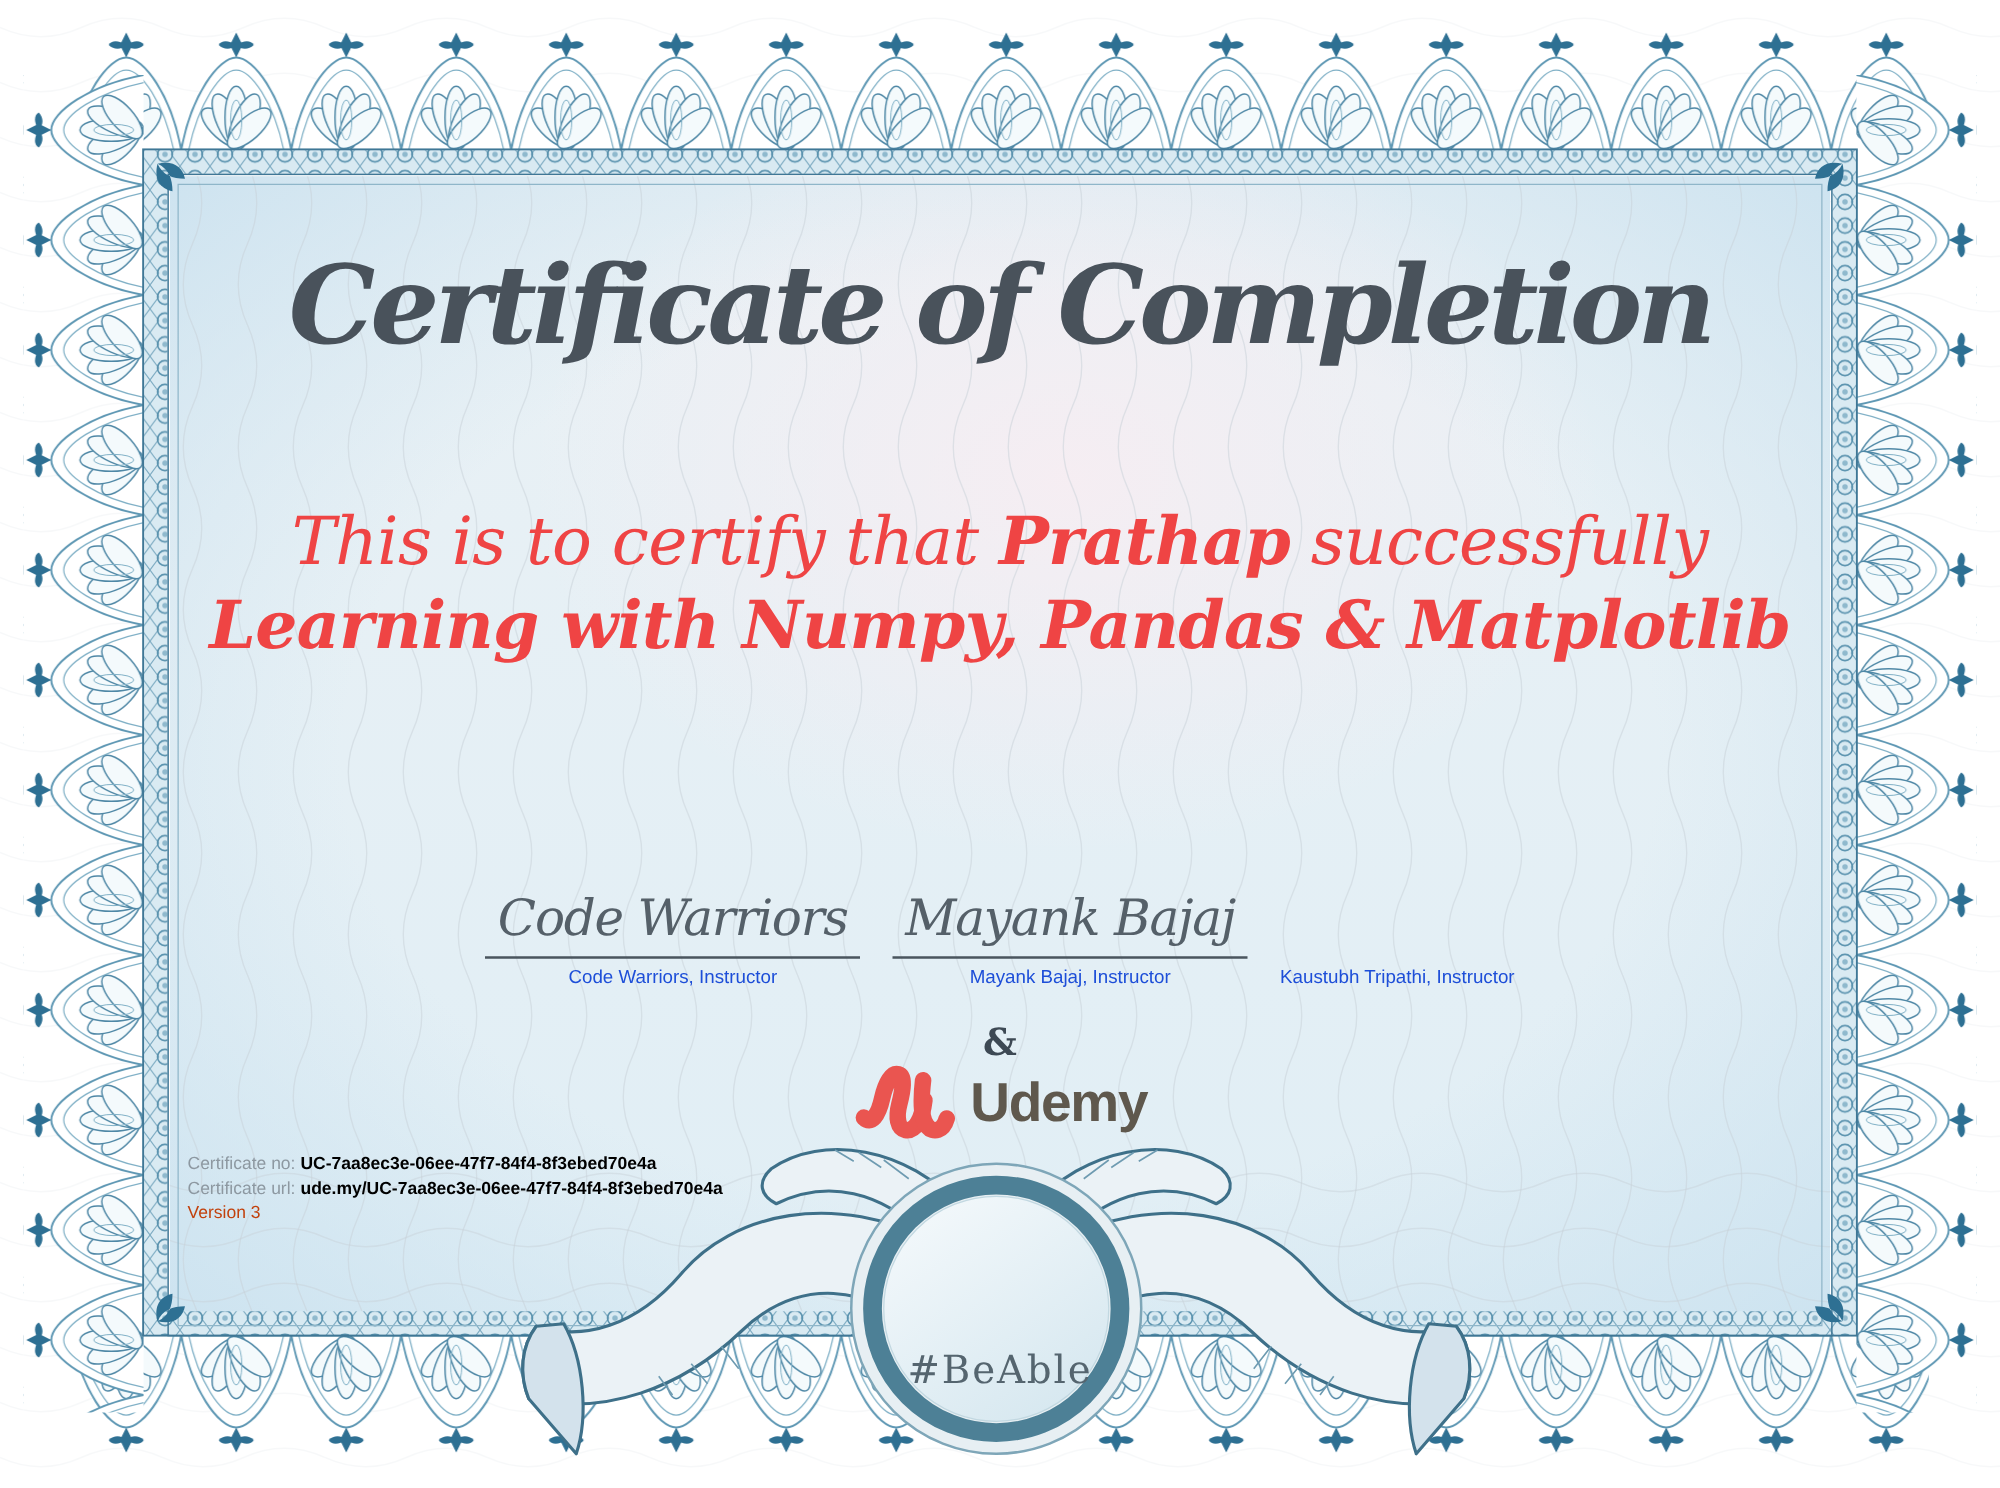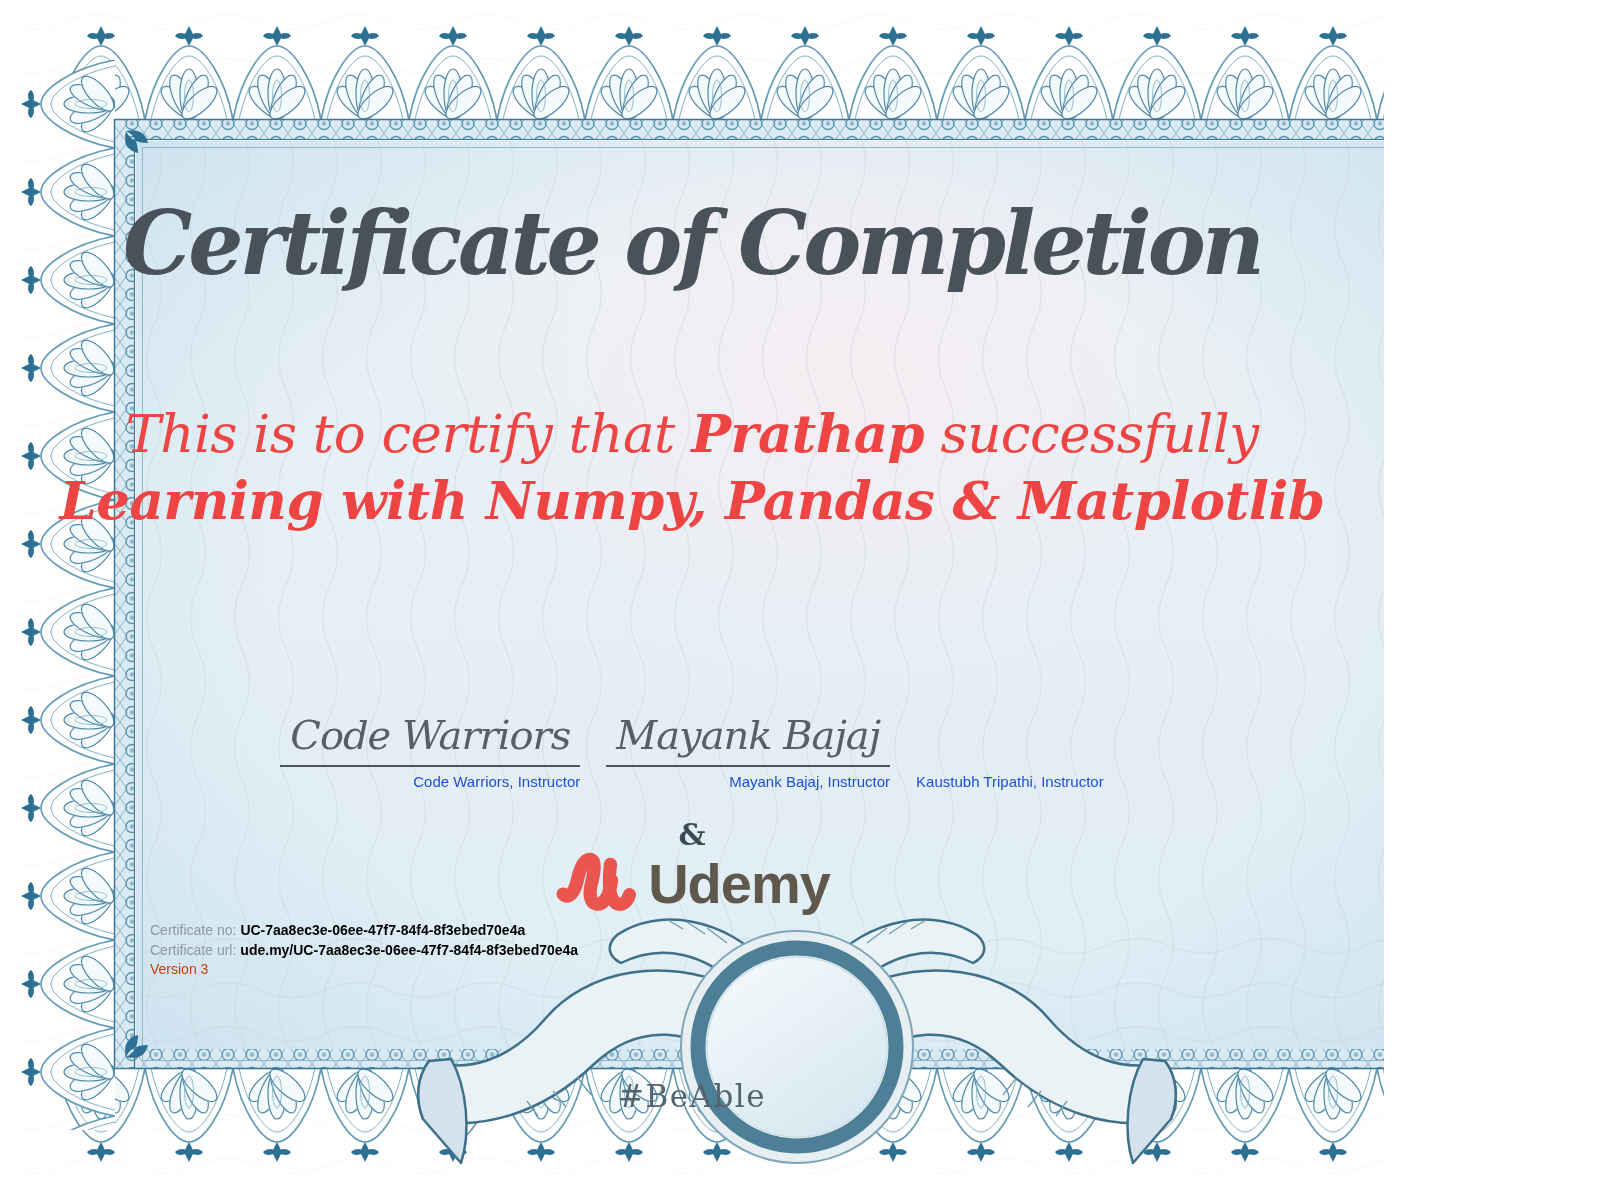--- a/index.html
+++ b/index.html
@@ -1,37 +1,37 @@
 <!DOCTYPE html>
 <html><head>
 <meta charset="utf-8">
 <style>
   html,body{margin:0;padding:0;background:#ffffff;}
-  .cert{position:relative;width:1384px;height:1190px;background:#ffffff;overflow:hidden;
+  .cert{position:relative;width:1600px;height:1190px;background:#ffffff;overflow:hidden;
         font-family:"DejaVu Serif",serif;}
   .decor{position:absolute;left:0;top:0;}
   .layer{position:absolute;left:0;width:100%;text-align:center;}
 
   .title{top:200px;font-size:87px;font-weight:bold;font-style:italic;color:#49525b;
          letter-spacing:-4px;line-height:1;}
 
   .body-text{top:400px;font-size:53px;font-style:italic;color:#ef4444;letter-spacing:-0.5px;}
   .body-line{line-height:66px;}
   .b{font-weight:bold;}
 
   .sigs{top:710px;display:flex;justify-content:center;align-items:flex-end;gap:26px;}
-  .sig{text-align:right;}
+  .sig{text-align:center;}
   .sig-name{font-size:40px;font-style:italic;color:#556069;letter-spacing:-1px;
             line-height:50px;padding:0 10px 5px 10px;border-bottom:2px solid #4a555e;}
   .sig-label{margin-top:6px;font-family:"Liberation Sans",sans-serif;font-size:15px;color:#1d4ed8;}
 
   .amp{top:820px;font-size:30px;font-weight:bold;color:#3d4954;line-height:1;}
 
   .udemy-row{top:846px;display:flex;justify-content:center;align-items:center;gap:12px;}
-  .udemy-word{font-family:"Liberation Sans",sans-serif;font-weight:bold;font-size:56px;
+  .udemy-word{font-family:"Liberation Sans",sans-serif;font-weight:bold;font-size:44px;
               color:#5f584d;letter-spacing:-1px;}
 
   .cert-info{position:absolute;left:150px;top:921px;text-align:left;
              font-family:"Liberation Sans",sans-serif;font-size:14px;line-height:19.5px;color:#8d98a1;}
   .cert-info .val{font-weight:bold;color:#000000;margin-left:4px;}
   .cert-info .ver{color:#c2410c;}
 
   .beable{top:1078px;font-size:31px;color:#55656f;letter-spacing:1.5px;}
 </style>
 </head>

